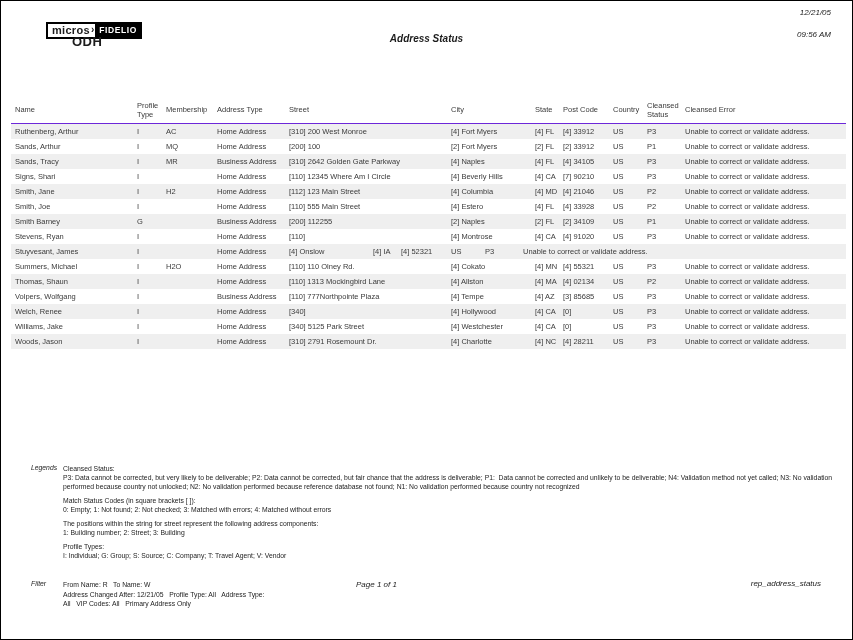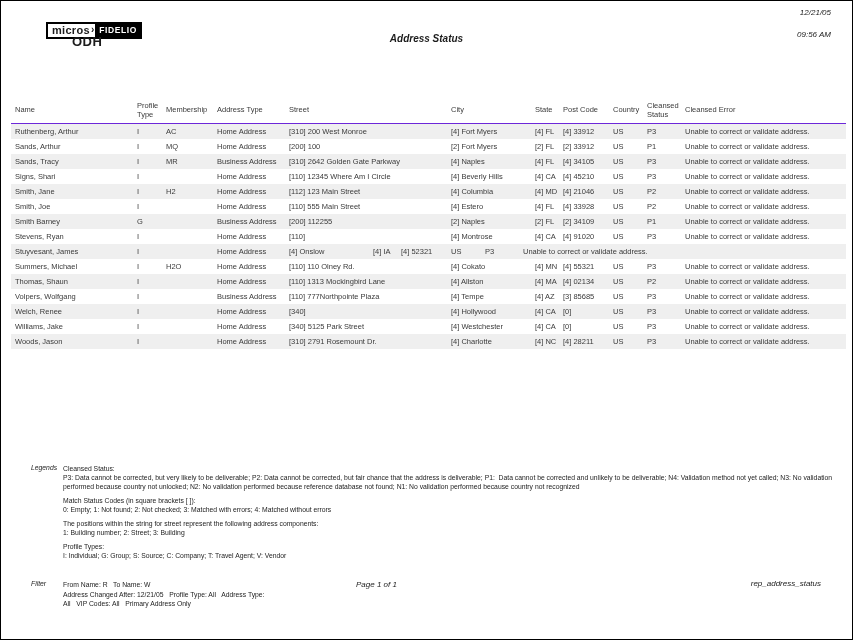--- a/index.html
+++ b/index.html
@@ -129,21 +129,21 @@
         </div>
 
         <div class="row">
           <span class="cell c0">Signs, Shari</span>
           <span class="cell c1">I</span>
           <span class="cell c2"></span>
           <span class="cell c3">Home Address</span>
           <span class="cell c4">[110] 12345 Where Am I Circle</span>
           <span class="cell c5">[4] Beverly Hills</span>
           <span class="cell c6">[4] CA</span>
-          <span class="cell c7">[4] 45210</span>
+          <span class="cell c7">[7] 90210</span>
           <span class="cell c8">US</span>
           <span class="cell c9">P3</span>
           <span class="cell c10">Unable to correct or validate address.</span>
         </div>
 
         <div class="row stripe">
           <span class="cell c0">Smith, Jane</span>
           <span class="cell c1">I</span>
           <span class="cell c2">H2</span>
           <span class="cell c3">Home Address</span>

